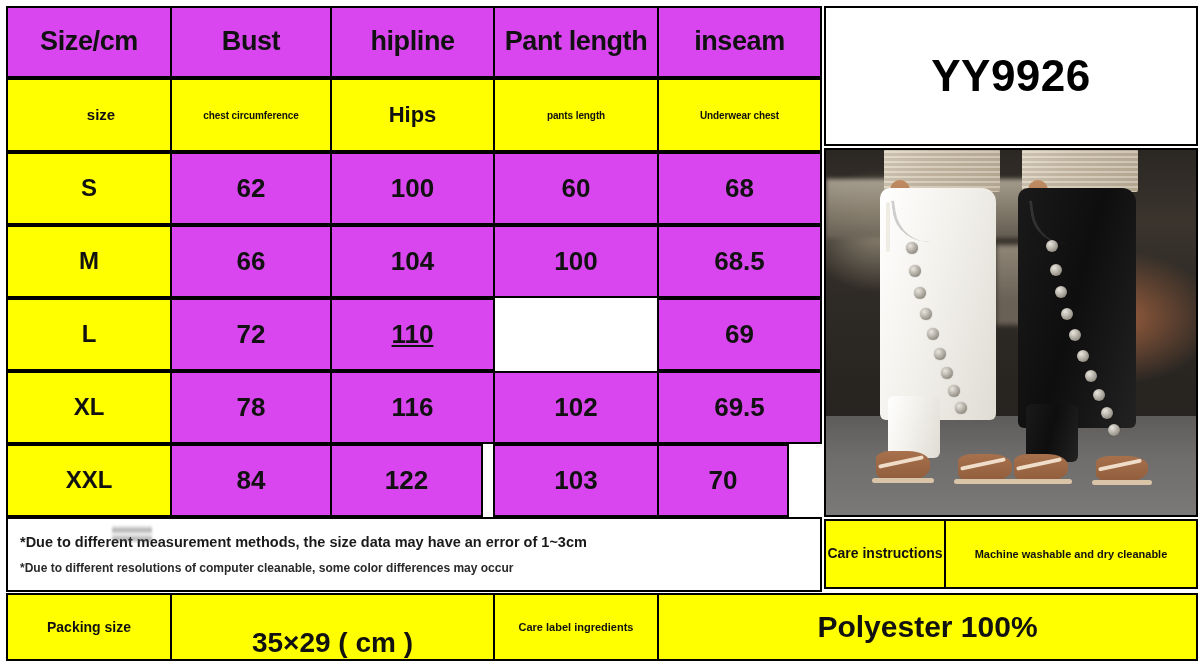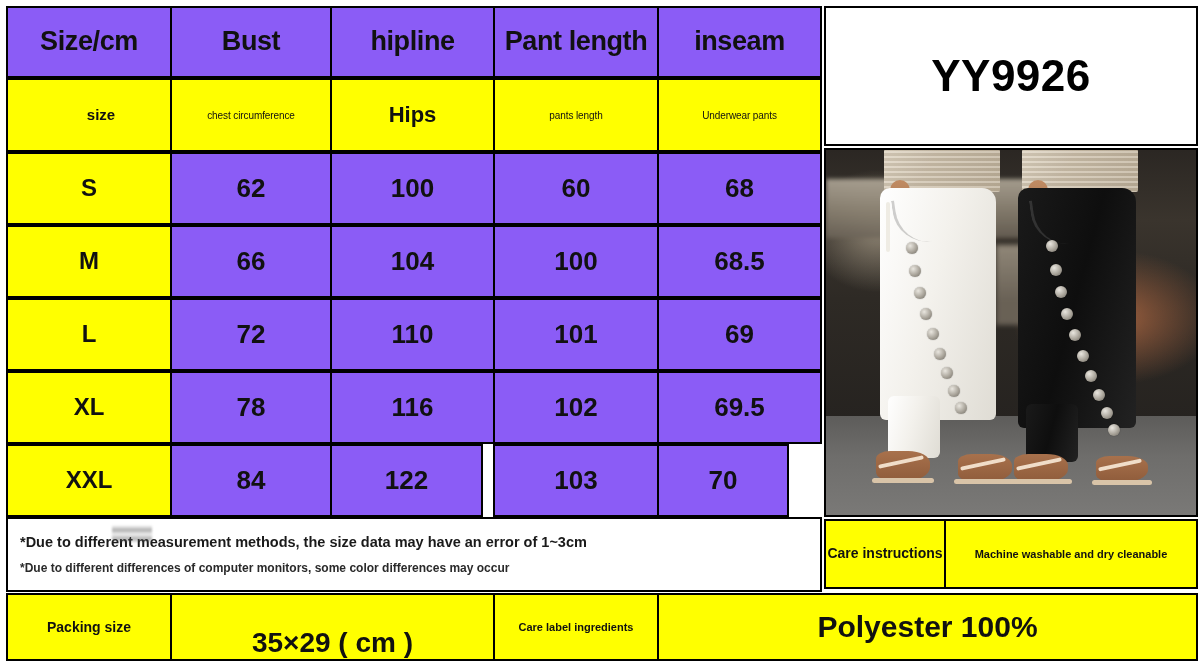--- a/index.html
+++ b/index.html
@@ -22,26 +22,26 @@
     display: flex;
     align-items: center;
     justify-content: center;
     text-align: center;
     color: #111111;
     background: #ffffff;
     line-height: 1.1;
     overflow: hidden;
   }
   .yellow { background: #FFFF00; }
-  .white  { background: #8b5cf6; }
+  .white  { background: #d946ef; }
 
   .hdr      { font-size: 27px; font-weight: 700; letter-spacing: -0.4px; }
   .subbig   { font-size: 22px; font-weight: 700; }
   .submed   { font-size: 15px; font-weight: 700; }
-  .subtiny  { font-size: 10px; font-weight: 400; letter-spacing: -0.1px; }
+  .subtiny  { font-size: 10px; font-weight: 700; letter-spacing: -0.1px; }
   .sizelbl  { font-size: 24px; font-weight: 700; }
   .num      { font-size: 26px; font-weight: 700; }
 
   
   .notes {
     position: absolute;
     border: 2px solid #000000;
     background: #ffffff;
     display: flex;
     flex-direction: column;
@@ -199,21 +199,21 @@
   <div class="cell yellow subtiny" style="left:170px; top:78px; width:162px; height:74px;">
     <span>chest circumference</span>
   </div>
   <div class="cell yellow subbig" style="left:330px; top:78px; width:165px; height:74px;">
     <span>Hips</span>
   </div>
   <div class="cell yellow subtiny" style="left:493px; top:78px; width:166px; height:74px;">
     <span>pants length</span>
   </div>
   <div class="cell yellow subtiny" style="left:657px; top:78px; width:165px; height:74px;">
-    <span>Underwear pants</span>
+    <span>Underwear chest</span>
   </div>
 
   <div class="cell yellow sizelbl" style="left:6px;  top:152px; width:166px; height:73px;">
     <span>S</span>
     </div>
   <div class="cell white num" style="left:170px; top:152px; width:162px; height:73px;">
     <span>62</span>
     </div>
   <div class="cell white num" style="left:330px; top:152px; width:165px; height:73px;">
     <span>100</span>
@@ -240,25 +240,22 @@
   <div class="cell white num" style="left:657px; top:225px; width:165px; height:73px;">
     <span>68.5</span>
     </div>
 
   <div class="cell yellow sizelbl" style="left:6px;  top:298px; width:166px; height:73px;">
     <span>L</span>
     </div>
   <div class="cell white num" style="left:170px; top:298px; width:162px; height:73px;">
     <span>72</span>
     </div>
-  <div class="cell white num" style="left:330px; top:298px; width:165px; height:73px;">
+  <div class="cell white num" style="left:330px; top:298px; width:165px; height:73px;text-decoration:underline;">
     <span>110</span>
-    </div>
-  <div class="cell white num" style="left:493px; top:298px; width:166px; height:73px;">
-    <span>101</span>
     </div>
   <div class="cell white num" style="left:657px; top:298px; width:165px; height:73px;">
     <span>69</span>
     </div>
 
   <div class="cell yellow sizelbl" style="left:6px;  top:371px; width:166px; height:73px;">
     <span>XL</span>
     </div>
   <div class="cell white num" style="left:170px; top:371px; width:162px; height:73px;">
     <span>78</span>
@@ -287,21 +284,21 @@
     </div>
   <div class="cell white num" style="left:657px; top:444px; width:132px; height:73px;">
     <span>70</span>
     </div>
 
   <div class="notes" style="left:6px; top:517px; width:816px; height:75px;">
     <div class="note1">
       <span>*Due to different measurement methods, the size data may have an error of 1~3cm</span>
       <span class="smudge"></span>
     </div>
-    <div class="note2">*Due to different differences of computer monitors, some color differences may occur</div>
+    <div class="note2">*Due to different resolutions of computer cleanable, some color differences may occur</div>
   </div>
 
   <div class="code-cell" style="left:824px; top:6px; width:374px; height:140px;">
     <span>YY9926</span>
   </div>
 
   <div class="photo" style="left:824px; top:148px; width:374px; height:369px;">
     <div class="photo-scene">
       <div class="bg-wall"></div>
       <div class="bg-ledge"></div>

